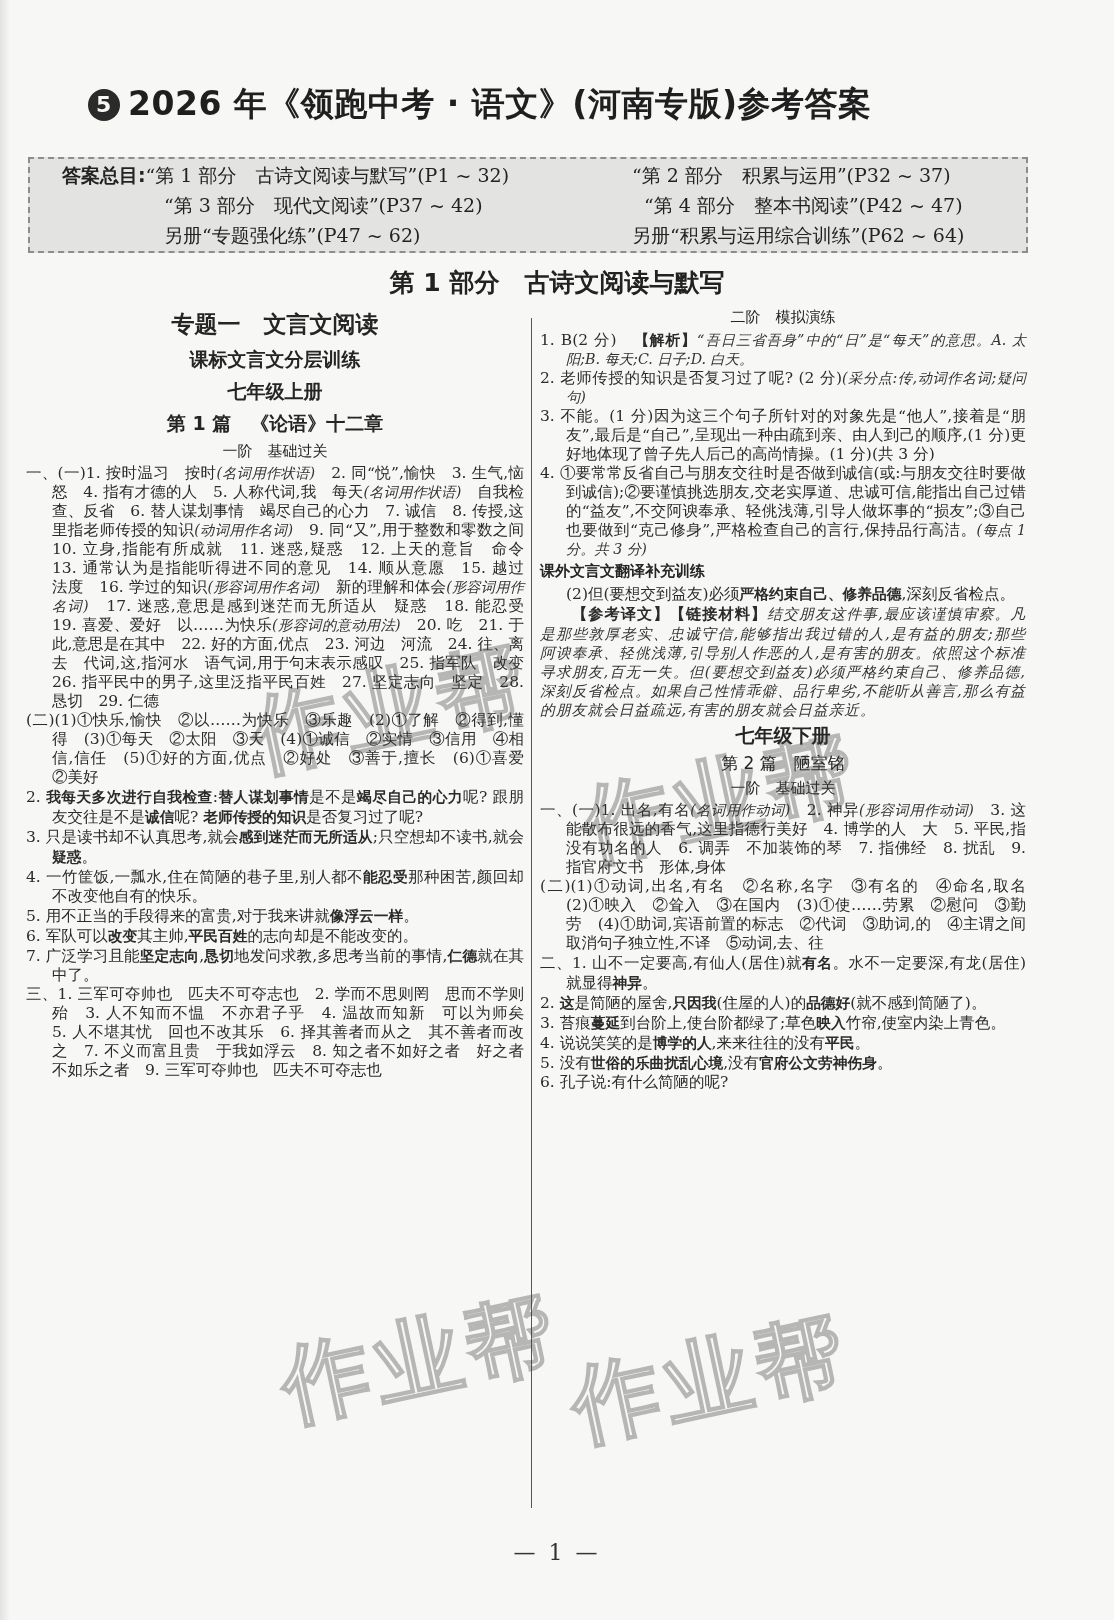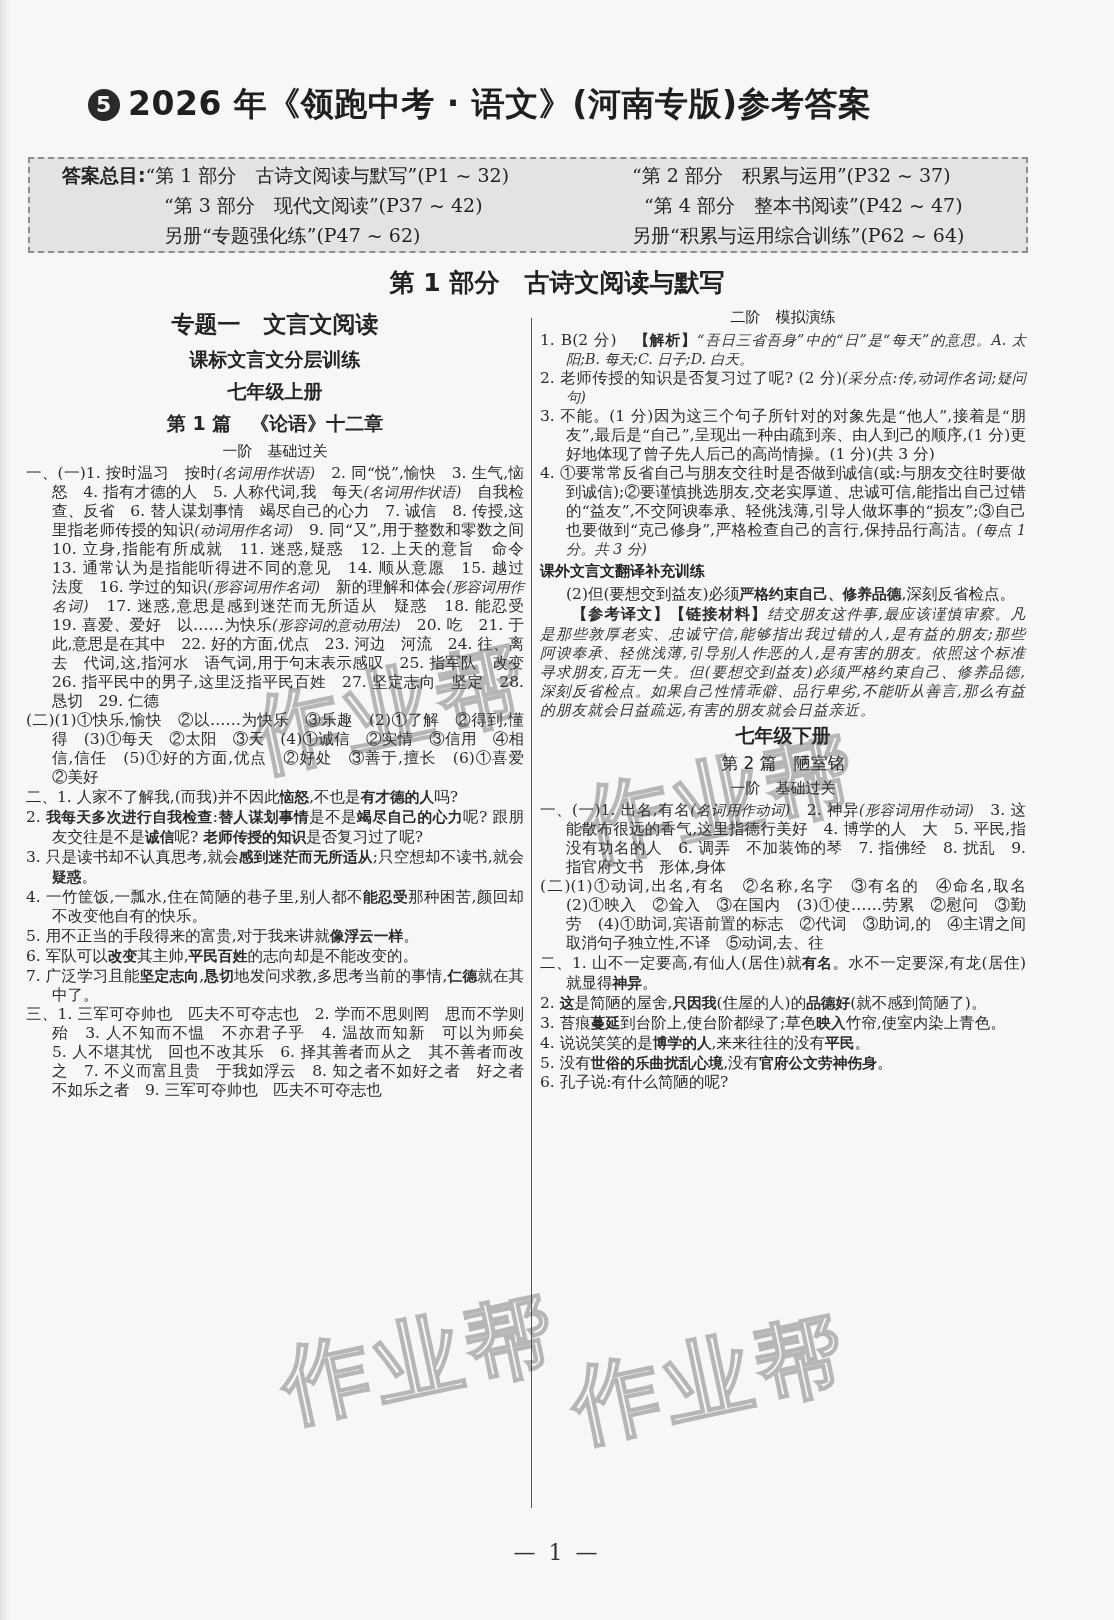--- a/index.html
+++ b/index.html
@@ -85,21 +85,20 @@
 
   <div class="col col-left">
     <div class="h-topic">专题一　文言文阅读</div>
     <div class="h-sub">课标文言文分层训练</div>
     <div class="h-sub">七年级上册</div>
     <div class="h-sub">第 1 篇　《论语》十二章</div>
     <div class="h-small">一阶　基础过关</div>
     <div>
         <div class="para"><span>一、(一)1. 按时温习　按时</span><span class="i">(名词用作状语)</span><span>　2. 同“悦”,愉快　3. 生气,恼怒　4. 指有才德的人　5. 人称代词,我　每天</span><span class="i">(名词用作状语)</span><span>　自我检查、反省　6. 替人谋划事情　竭尽自己的心力　7. 诚信　8. 传授,这里指老师传授的知识</span><span class="i">(动词用作名词)</span><span>　9. 同“又”,用于整数和零数之间　10. 立身,指能有所成就　11. 迷惑,疑惑　12. 上天的意旨　命令　13. 通常认为是指能听得进不同的意见　14. 顺从意愿　15. 越过　法度　16. 学过的知识</span><span class="i">(形容词用作名词)</span><span>　新的理解和体会</span><span class="i">(形容词用作名词)</span><span>　17. 迷惑,意思是感到迷茫而无所适从　疑惑　18. 能忍受　19. 喜爱、爱好　以……为快乐</span><span class="i">(形容词的意动用法)</span><span>　20. 吃　21. 于此,意思是在其中　22. 好的方面,优点　23. 河边　河流　24. 往、离去　代词,这,指河水　语气词,用于句末表示感叹　25. 指军队　改变　26. 指平民中的男子,这里泛指平民百姓　27. 坚定志向　坚定　28. 恳切　29. 仁德</span></div>
         <div class="para"><span>(二)(1)①快乐,愉快　②以……为快乐　③乐趣　(2)①了解　②得到,懂得　(3)①每天　②太阳　③天　(4)①诚信　②实情　③信用　④相信,信任　(5)①好的方面,优点　②好处　③善于,擅长　(6)①喜爱　②美好</span></div>
-        <div class="para"><span>二、1. 人家不了解我,(而我)并不因此</span><span class="b">恼怒</span><span>,不也是</span><span class="b">有才德的人</span><span>吗?</span></div>
         <div class="para"><span>2. </span><span class="b">我每天多次进行自我检查</span><span>:</span><span class="b">替人谋划事情</span><span>是不是</span><span class="b">竭尽自己的心力</span><span>呢? 跟朋友交往是不是</span><span class="b">诚信</span><span>呢? </span><span class="b">老师传授的知识</span><span>是否复习过了呢?</span></div>
         <div class="para"><span>3. 只是读书却不认真思考,就会</span><span class="b">感到迷茫而无所适从</span><span>;只空想却不读书,就会</span><span class="b">疑惑</span><span>。</span></div>
         <div class="para"><span>4. 一竹筐饭,一瓢水,住在简陋的巷子里,别人都不</span><span class="b">能忍受</span><span>那种困苦,颜回却不改变他自有的快乐。</span></div>
         <div class="para"><span>5. 用不正当的手段得来的富贵,对于我来讲就</span><span class="b">像浮云一样</span><span>。</span></div>
         <div class="para"><span>6. 军队可以</span><span class="b">改变</span><span>其主帅,</span><span class="b">平民百姓</span><span>的志向却是不能改变的。</span></div>
         <div class="para"><span>7. 广泛学习且能</span><span class="b">坚定志向</span><span>,</span><span class="b">恳切</span><span>地发问求教,多思考当前的事情,</span><span class="b">仁德</span><span>就在其中了。</span></div>
         <div class="para"><span>三、1. 三军可夺帅也　匹夫不可夺志也　2. 学而不思则罔　思而不学则殆　3. 人不知而不愠　不亦君子乎　4. 温故而知新　可以为师矣　5. 人不堪其忧　回也不改其乐　6. 择其善者而从之　其不善者而改之　7. 不义而富且贵　于我如浮云　8. 知之者不如好之者　好之者不如乐之者　9. 三军可夺帅也　匹夫不可夺志也</span></div>
       </div>
   </div>
 

